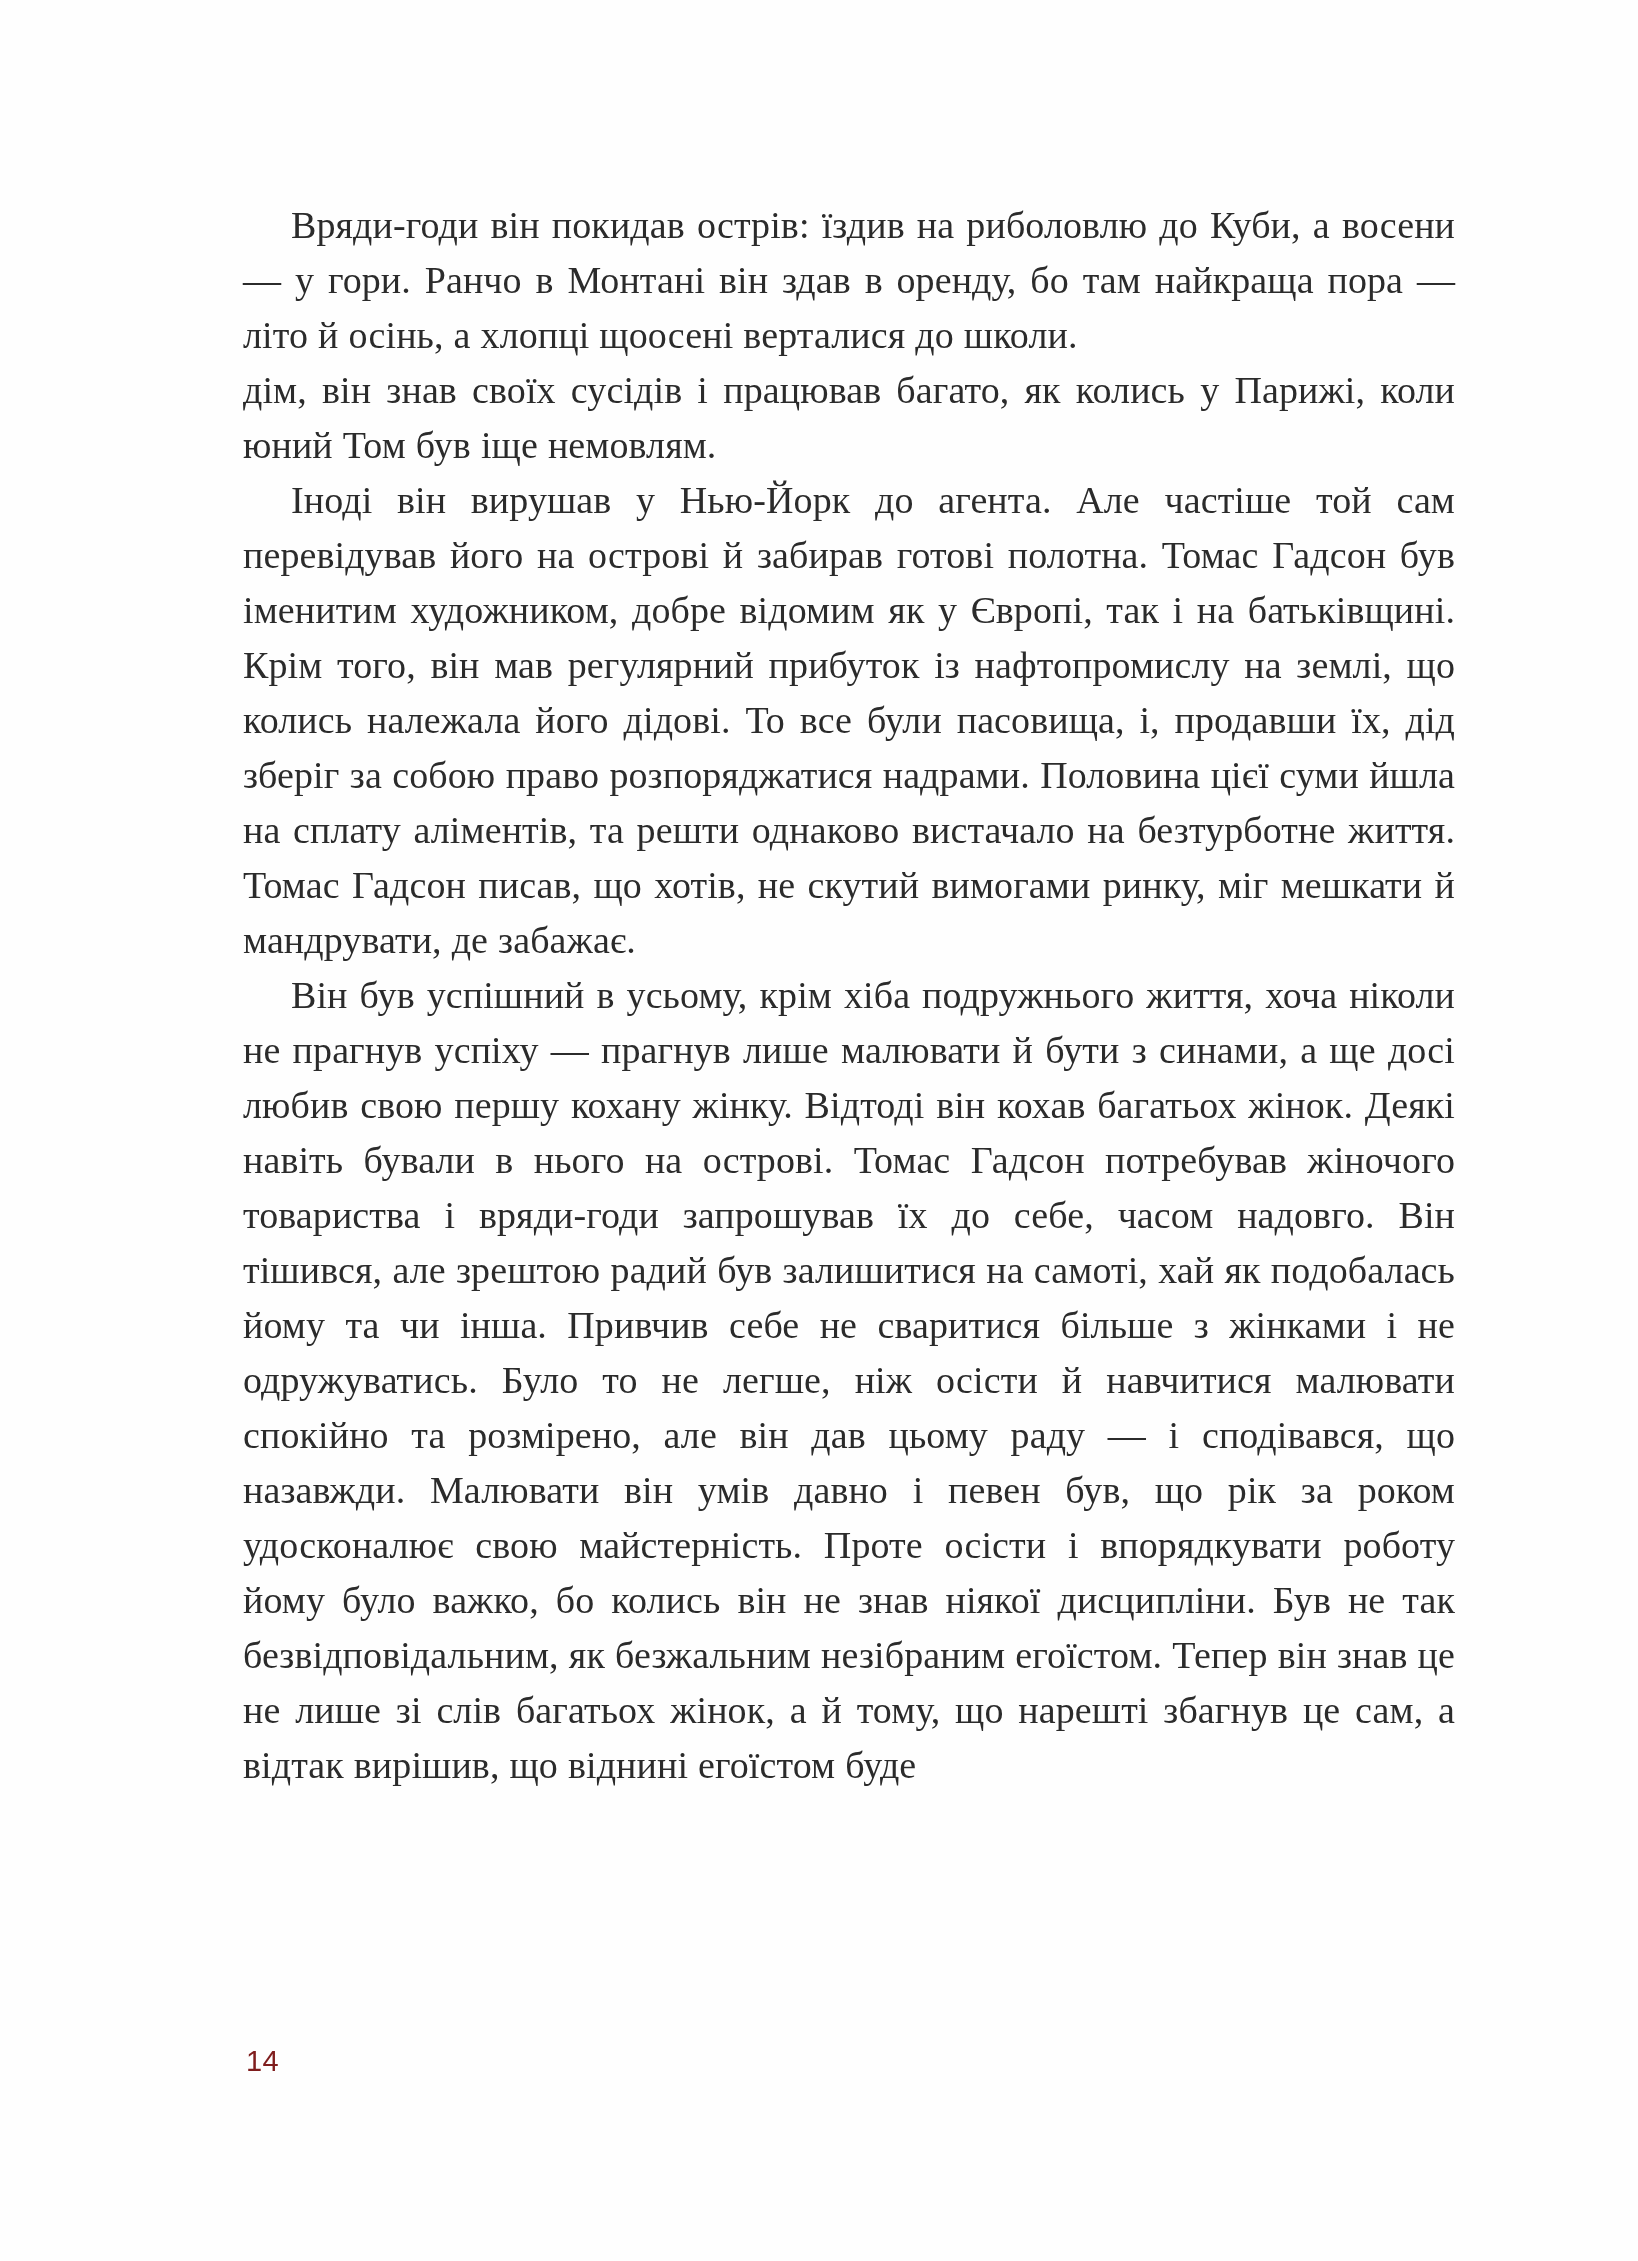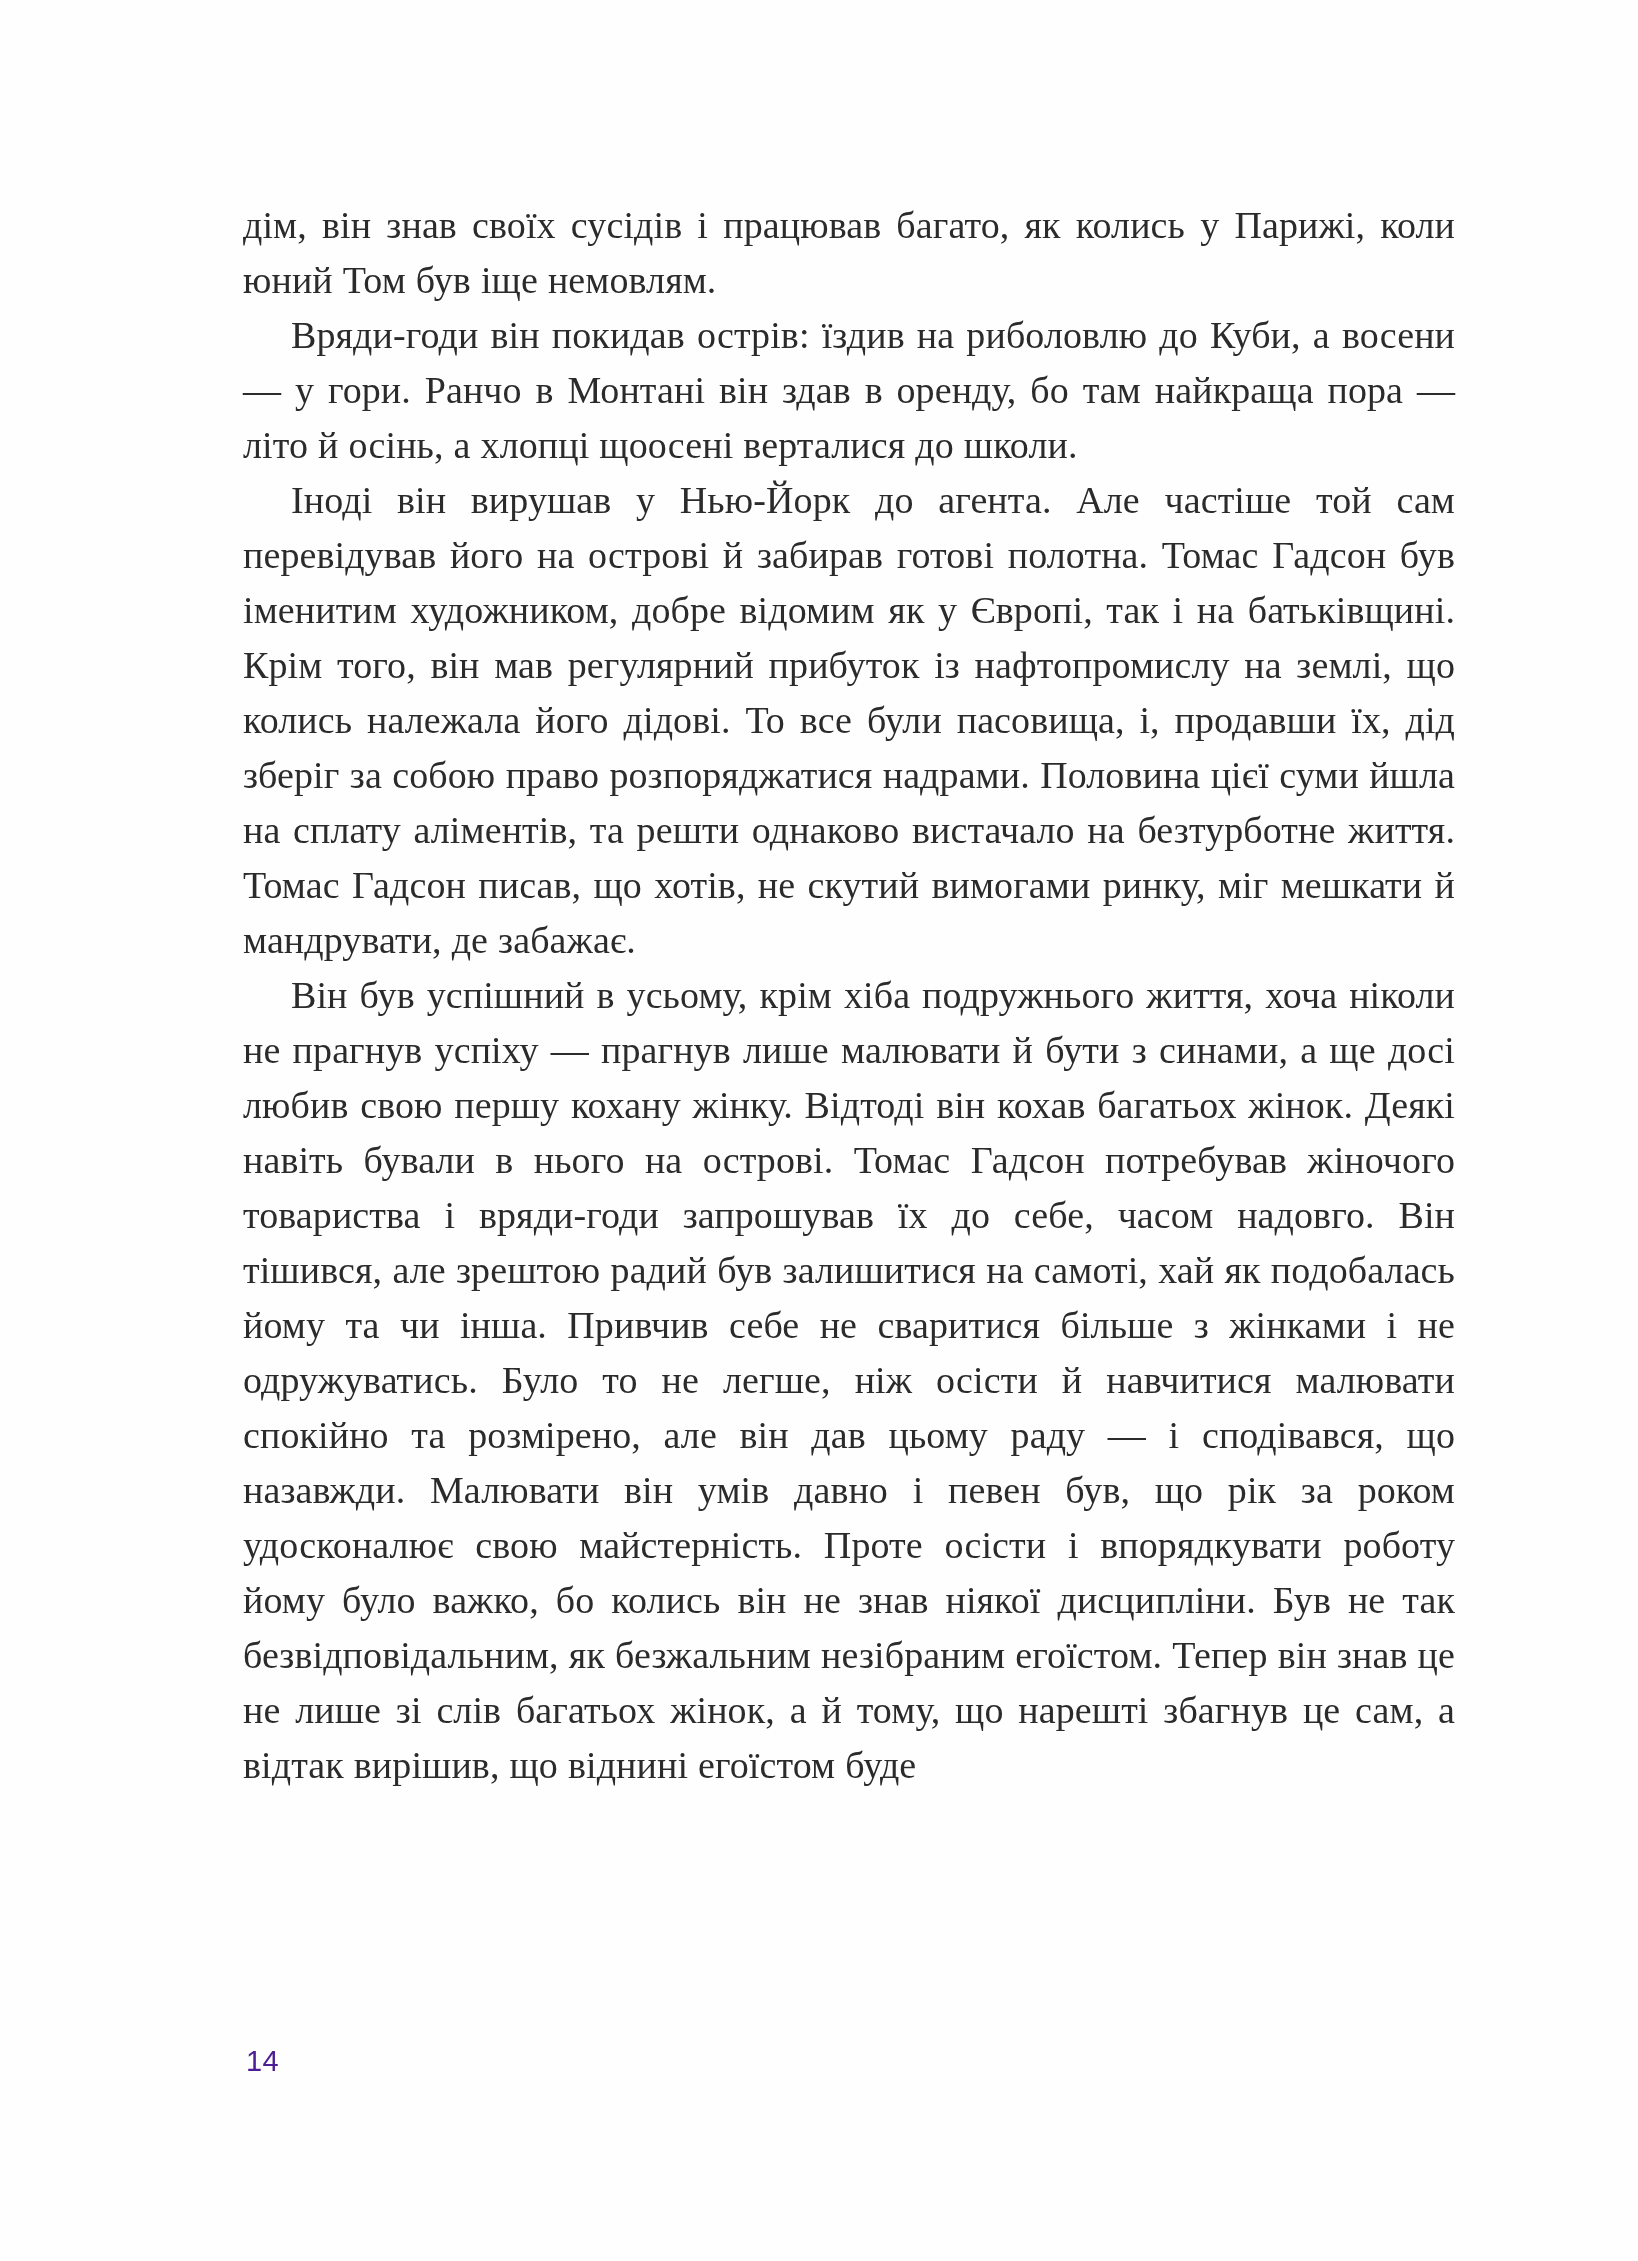--- a/index.html
+++ b/index.html
@@ -44,33 +44,33 @@
     text-indent: 0;
   }
 
   .page-number {
     position: absolute;
     left: 246px;
     top: 2044px;
     font-family: "Liberation Sans", "DejaVu Sans", sans-serif;
     font-size: 29px;
     line-height: 34px;
-    color: #4c1d95;
+    color: #7f1d1d;
     letter-spacing: 0.4px;
   }
 </style>
 </head>
 <body>
 
 <div class="page">
 
   <div class="text-column">
+    <p class="para">Вряди-годи він покидав острів: їздив на риболовлю до Куби, а восени — у гори. Ранчо в Монтані він здав в оренду, бо там найкраща пора — літо й осінь, а хлопці щоосені верталися до школи.</p>
+
     <p class="para no-indent">дім, він знав своїх сусідів і працював багато, як колись у Парижі, коли юний Том був іще немовлям.</p>
-
-    <p class="para">Вряди-годи він покидав острів: їздив на риболовлю до Куби, а восени — у гори. Ранчо в Монтані він здав в оренду, бо там найкраща пора — літо й осінь, а хлопці щоосені верталися до школи.</p>
 
     <p class="para">Іноді він вирушав у Нью-Йорк до агента. Але частіше той сам перевідував його на острові й забирав готові полотна. Томас Гадсон був іменитим художником, добре відомим як у Європі, так і на батьківщині. Крім того, він мав регулярний прибуток із нафтопромислу на землі, що колись належала його дідові. То все були пасовища, і, продавши їх, дід зберіг за собою право розпоряджатися надрами. Половина цієї суми йшла на сплату аліментів, та решти однаково вистачало на безтурботне життя. Томас Гадсон писав, що хотів, не скутий вимогами ринку, міг мешкати й мандрувати, де забажає.</p>
 
     <p class="para">Він був успішний в усьому, крім хіба подружнього життя, хоча ніколи не прагнув успіху — прагнув лише малювати й бути з синами, а ще досі любив свою першу кохану жінку. Відтоді він кохав багатьох жінок. Деякі навіть бували в нього на острові. Томас Гадсон потребував жіночого товариства і вряди-годи запрошував їх до себе, часом надовго. Він тішився, але зрештою радий був залишитися на самоті, хай як подобалась йому та чи інша. Привчив себе не сваритися більше з жінками і не одружуватись. Було то не легше, ніж осісти й навчитися малювати спокійно та розмірено, але він дав цьому раду — і сподівався, що назавжди. Малювати він умів давно і певен був, що рік за роком удосконалює свою майстерність. Проте осісти і впорядкувати роботу йому було важко, бо колись він не знав ніякої дисципліни. Був не так безвідповідальним, як безжальним незібраним егоїстом. Тепер він знав це не лише зі слів багатьох жінок, а й тому, що нарешті збагнув це сам, а відтак вирішив, що віднині егоїстом буде</p>
   </div>
 
   <div class="page-number">14</div>
 
 </div>
 

